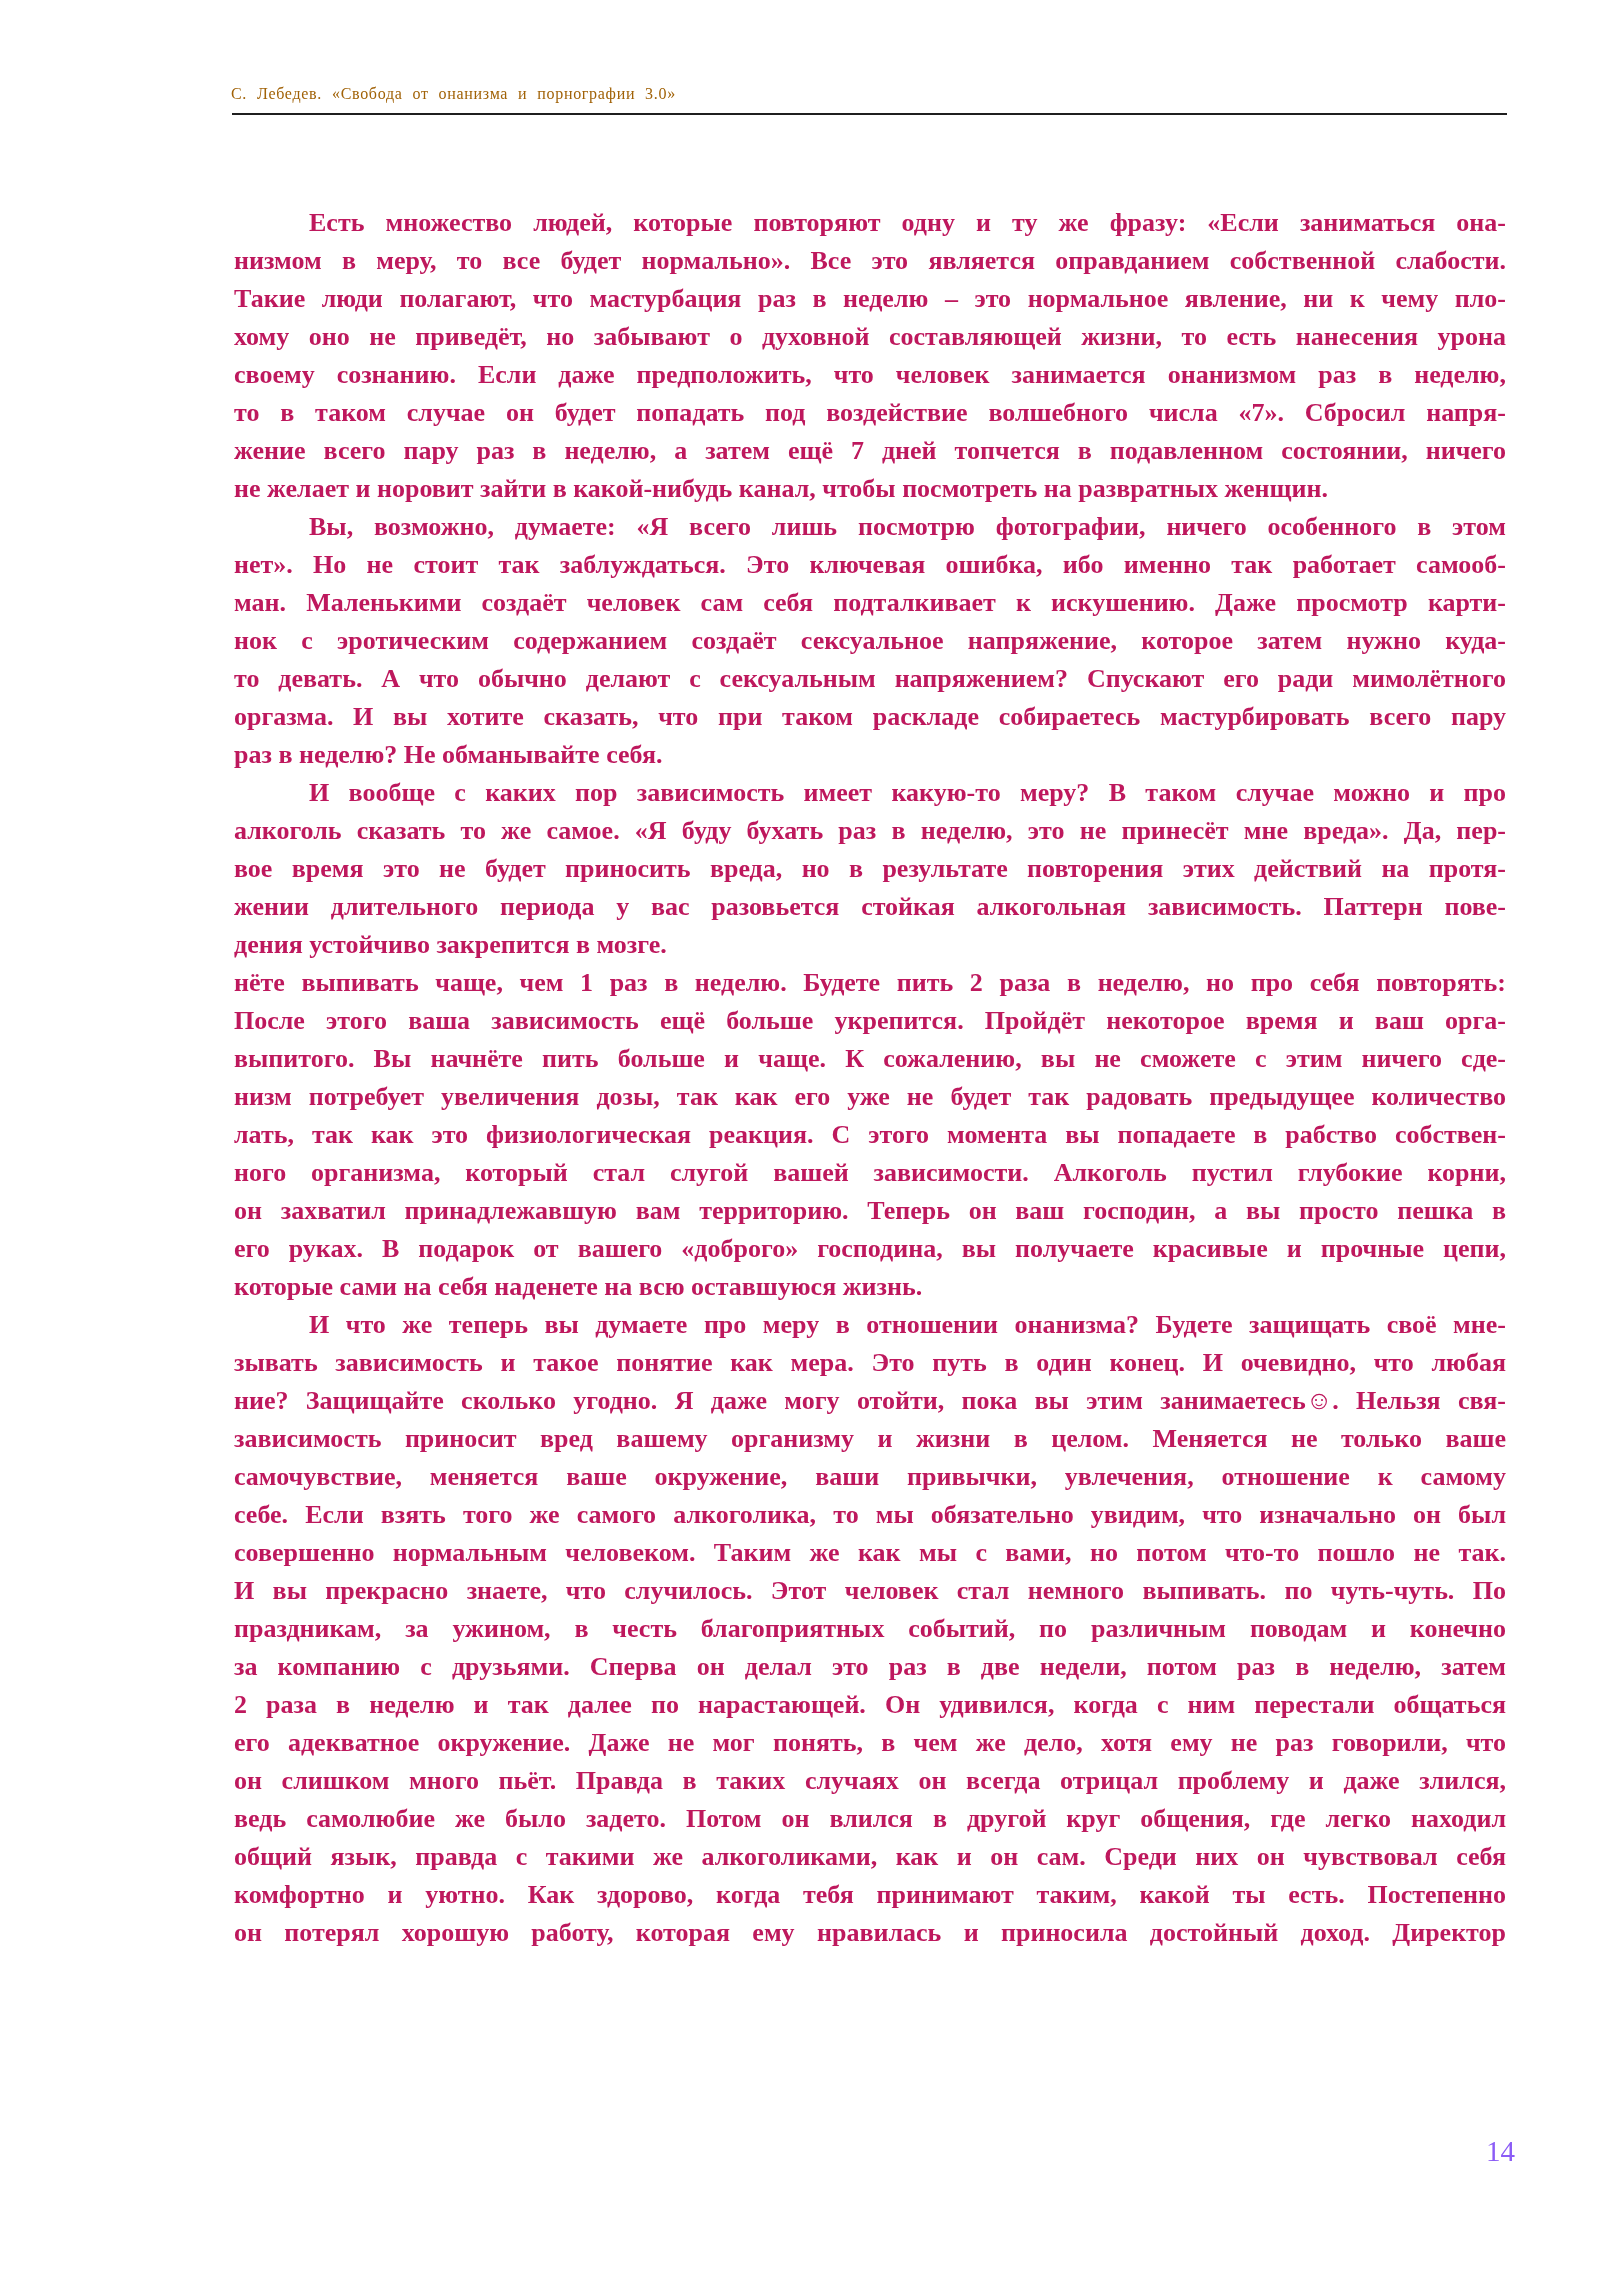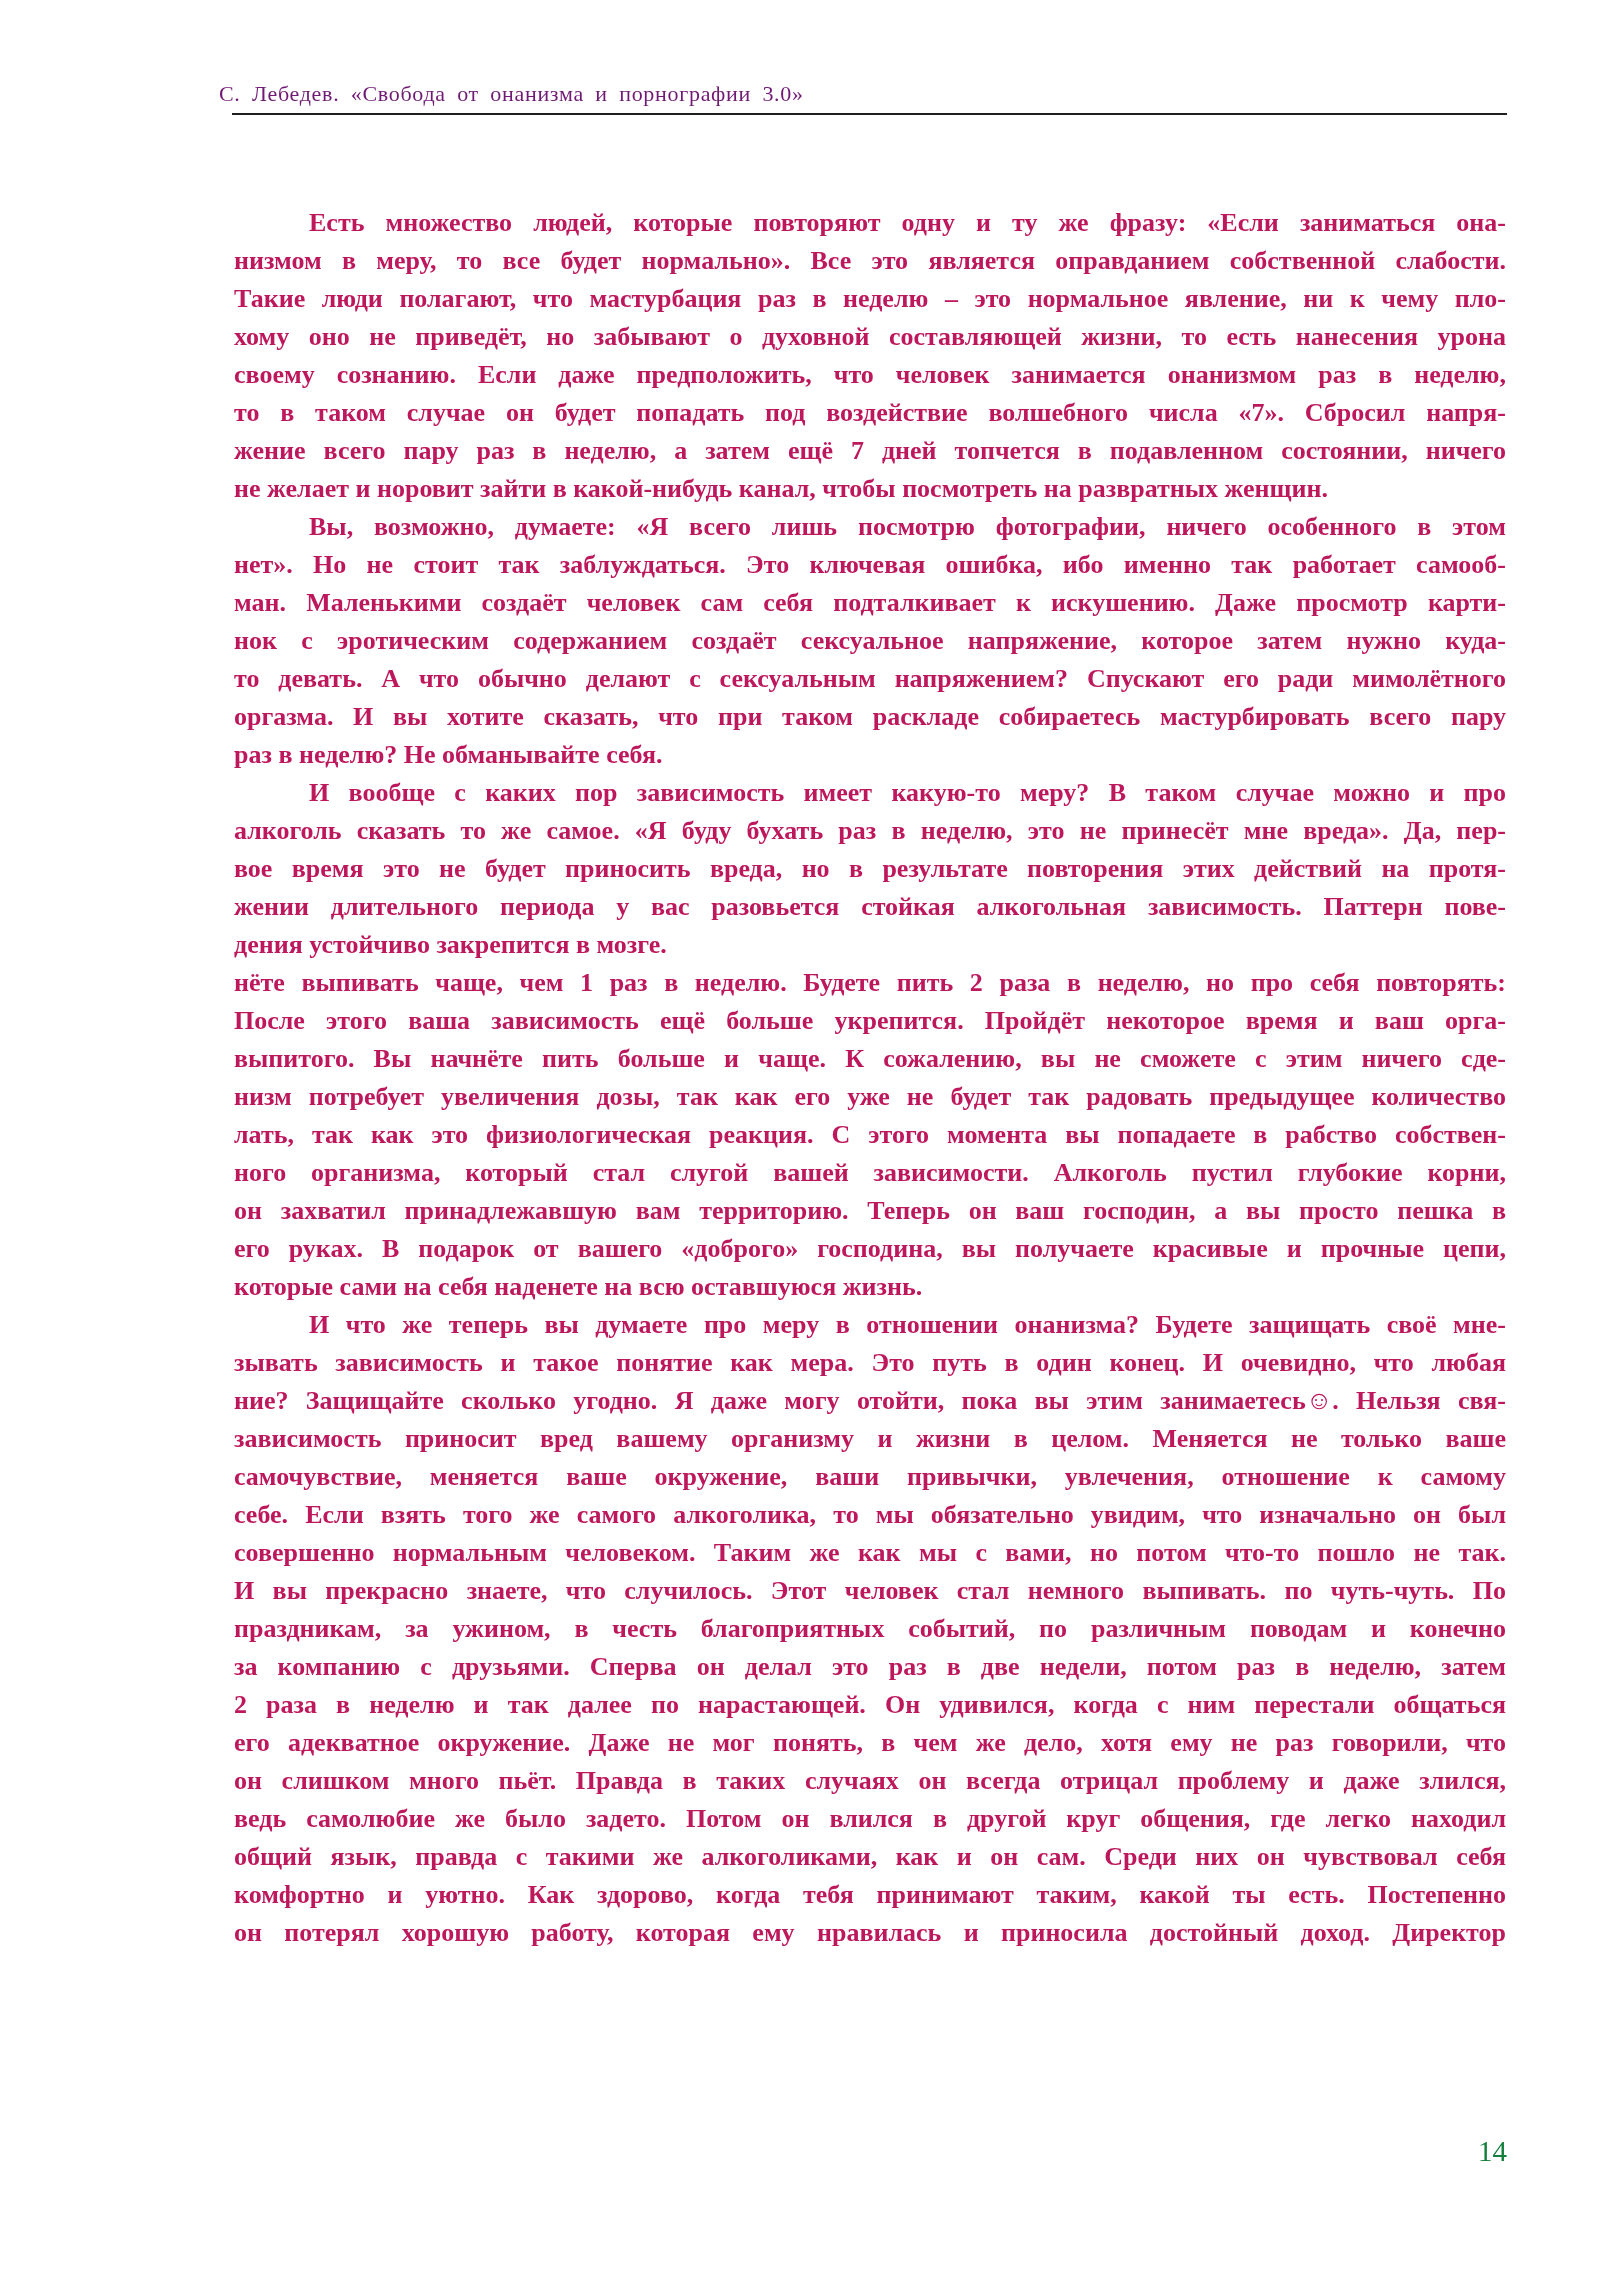--- a/index.html
+++ b/index.html
@@ -7,25 +7,25 @@
     position: relative;
     width: 1623px;
     height: 2295px;
     background: #ffffff;
     font-family: "Liberation Serif", "DejaVu Serif", serif;
     color: #0e0e0e;
     overflow: hidden;
   }
   .running-header {
     position: absolute;
-    left: 219px;
+    left: 231px;
     top: 81px;
-    font-size: 22px;
+    font-size: 16px;
     line-height: 26px;
-    color: #701a75;
+    color: #a16207;
     letter-spacing: 0.7px;
     word-spacing: 5.2px;
     white-space: nowrap;
   }
   .header-rule {
     position: absolute;
     left: 232px;
     top: 113px;
     width: 1275px;
     height: 2px;
@@ -46,24 +46,24 @@
     overflow: hidden;
     text-align: justify;
     text-align-last: justify;
     hyphens: none;
   }
   .ln.first { text-indent: 75px; }
   .ln.pend  { text-align-last: left; }
   .folio {
     position: absolute;
     top: 2135px;
-    right: 116px;
+    right: 108px;
     font-size: 29px;
     line-height: 33px;
-    color: #15803d;
+    color: #8b5cf6;
   }
 </style>
 </head>
 <body>
 
 <div class="page">
   <div class="running-header">С. Лебедев. «Свобода от онанизма и порнографии 3.0»</div>
   <div class="header-rule"></div>
   <div class="text-block">
       <div class="ln first">Есть множество людей, которые повторяют одну и ту же фразу: «Если заниматься она-</div>

